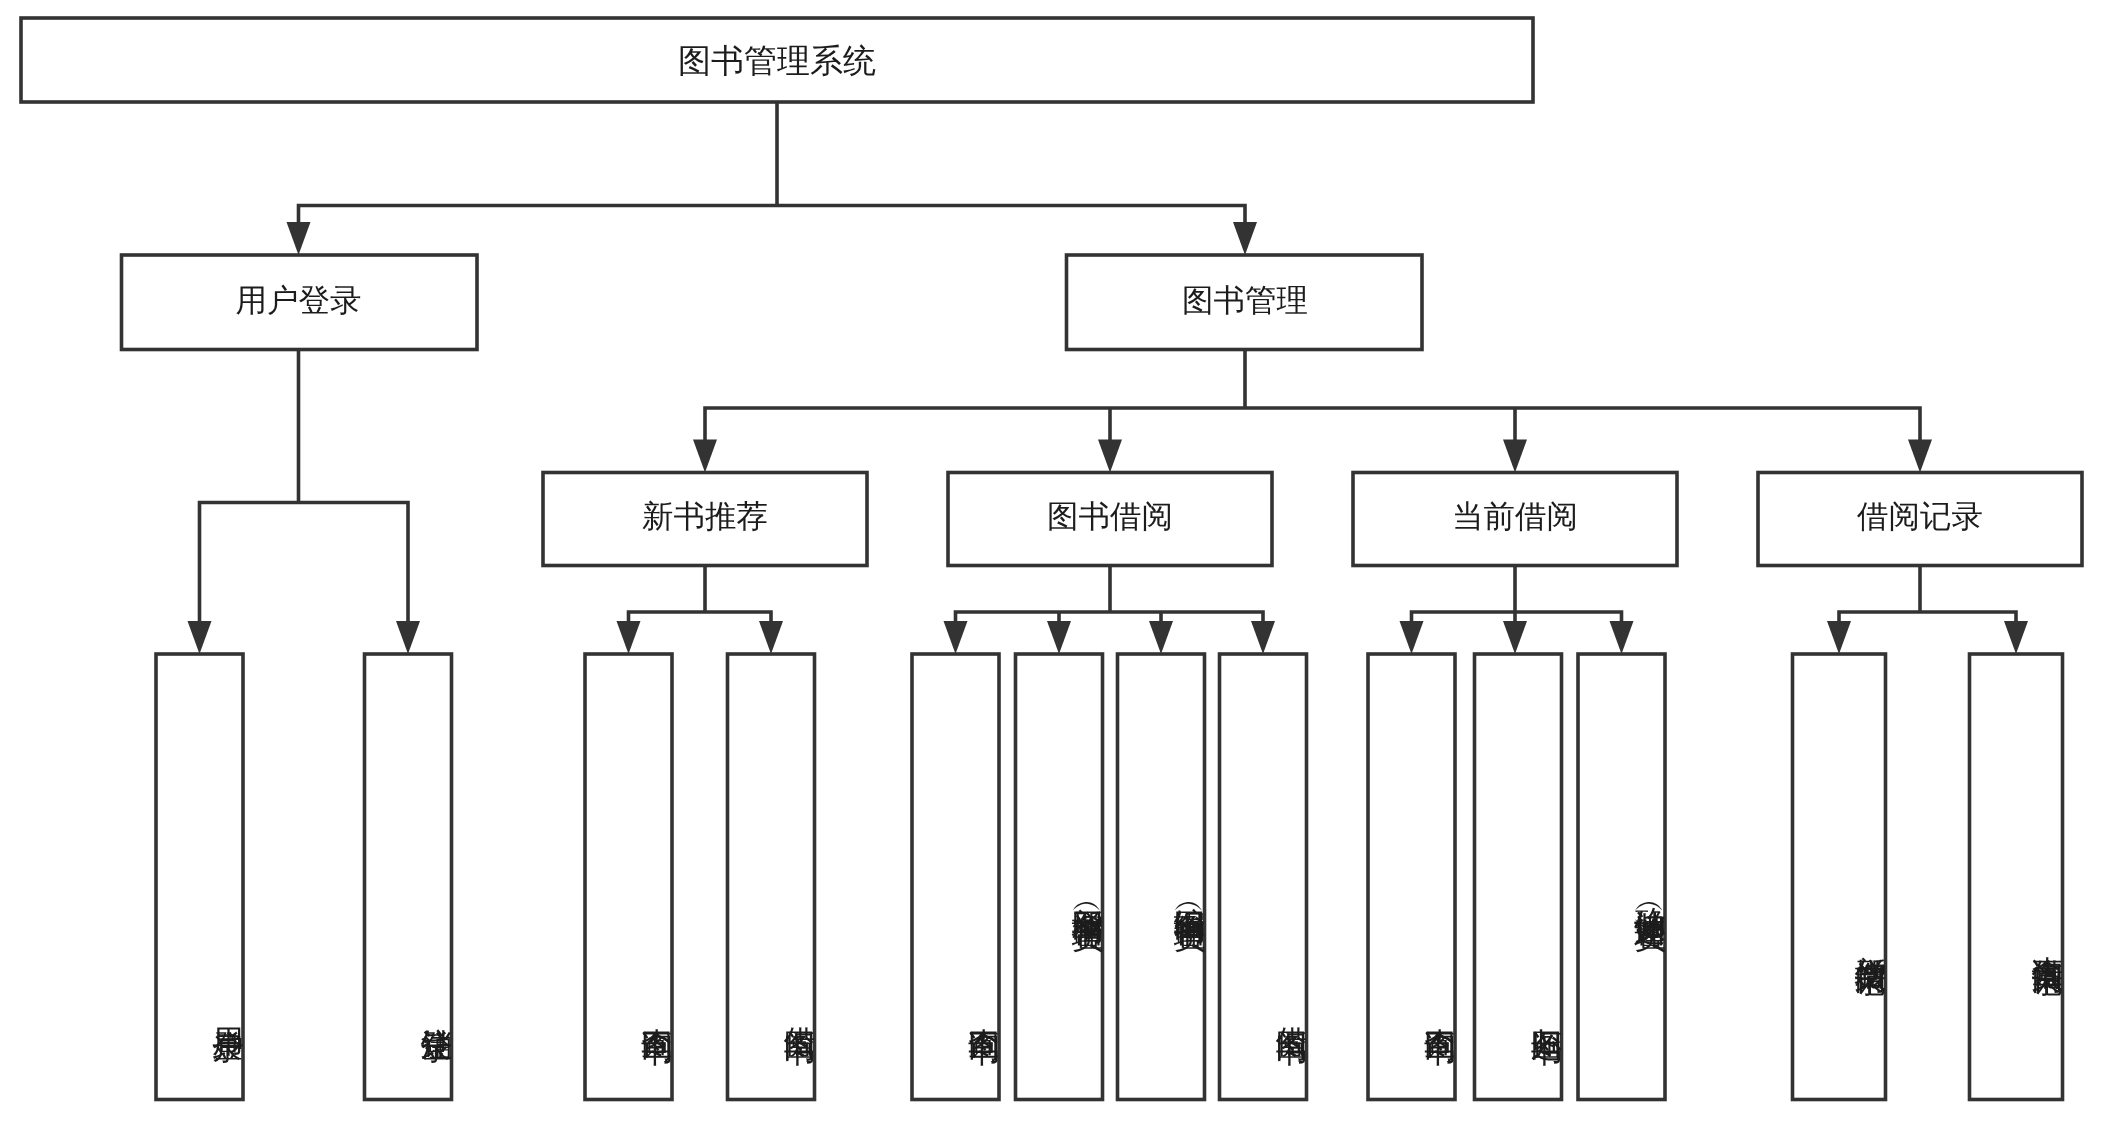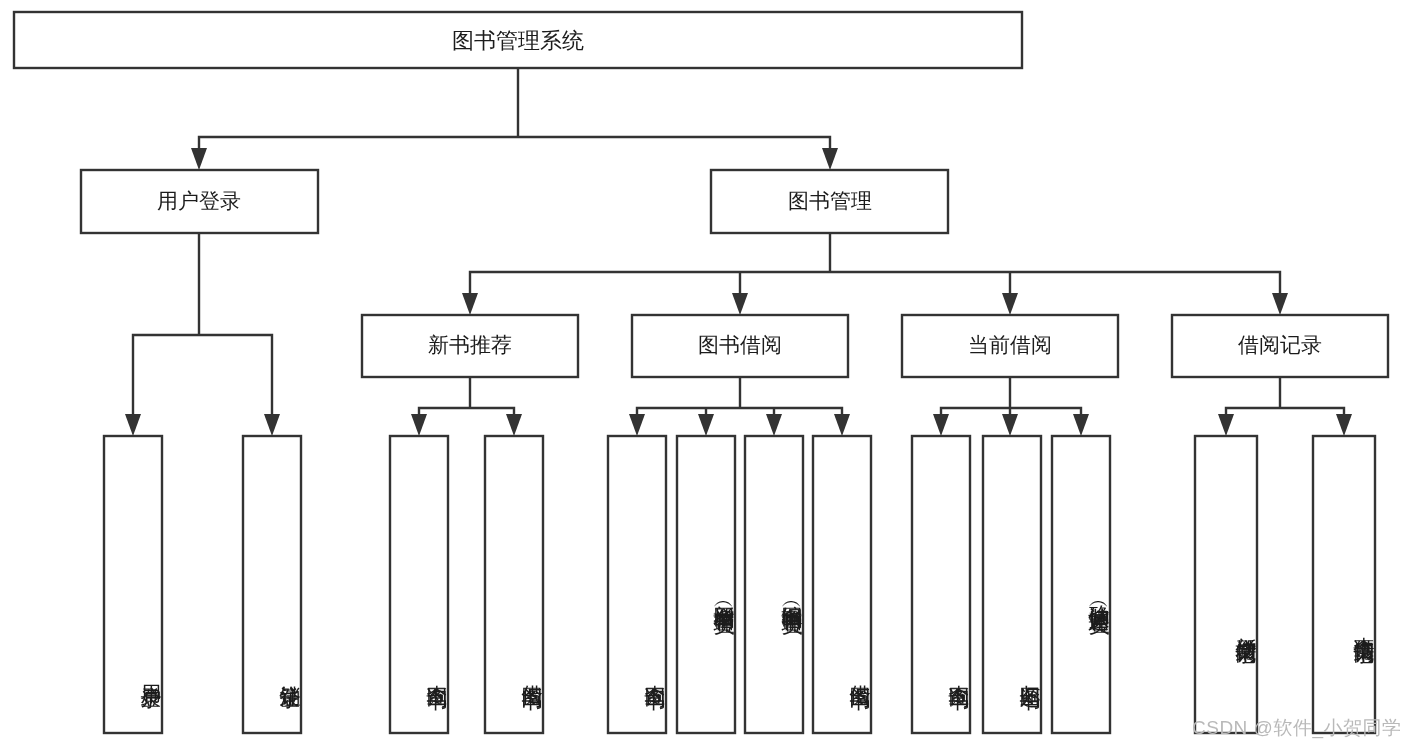--- a/index.html
+++ b/index.html
@@ -194,15 +194,14 @@
   <div class="vlabel" style="left:912px; top:436px; width:58px; height:297px; padding-top:86px;">查询图书</div>
 
   <div class="vlabel" style="left:983px; top:436px; width:58px; height:297px; padding-top:86px;">归还图书</div>
 
   <div class="vlabel" style="left:1052px; top:436px; width:58px; height:297px; padding-top:10px;">确认归还（管理员）</div>
 
   <div class="vlabel" style="left:1195px; top:436px; width:62px; height:297px; padding-top:40px;">新增借阅记录</div>
 
   <div class="vlabel" style="left:1313px; top:436px; width:62px; height:297px; padding-top:40px;">查询借阅记录</div>
 
-  <div class="watermark" style="left:1192px; top:715px;">CSDN @软件_小贺同学</div>
 
 </div>
 
 </body></html>

